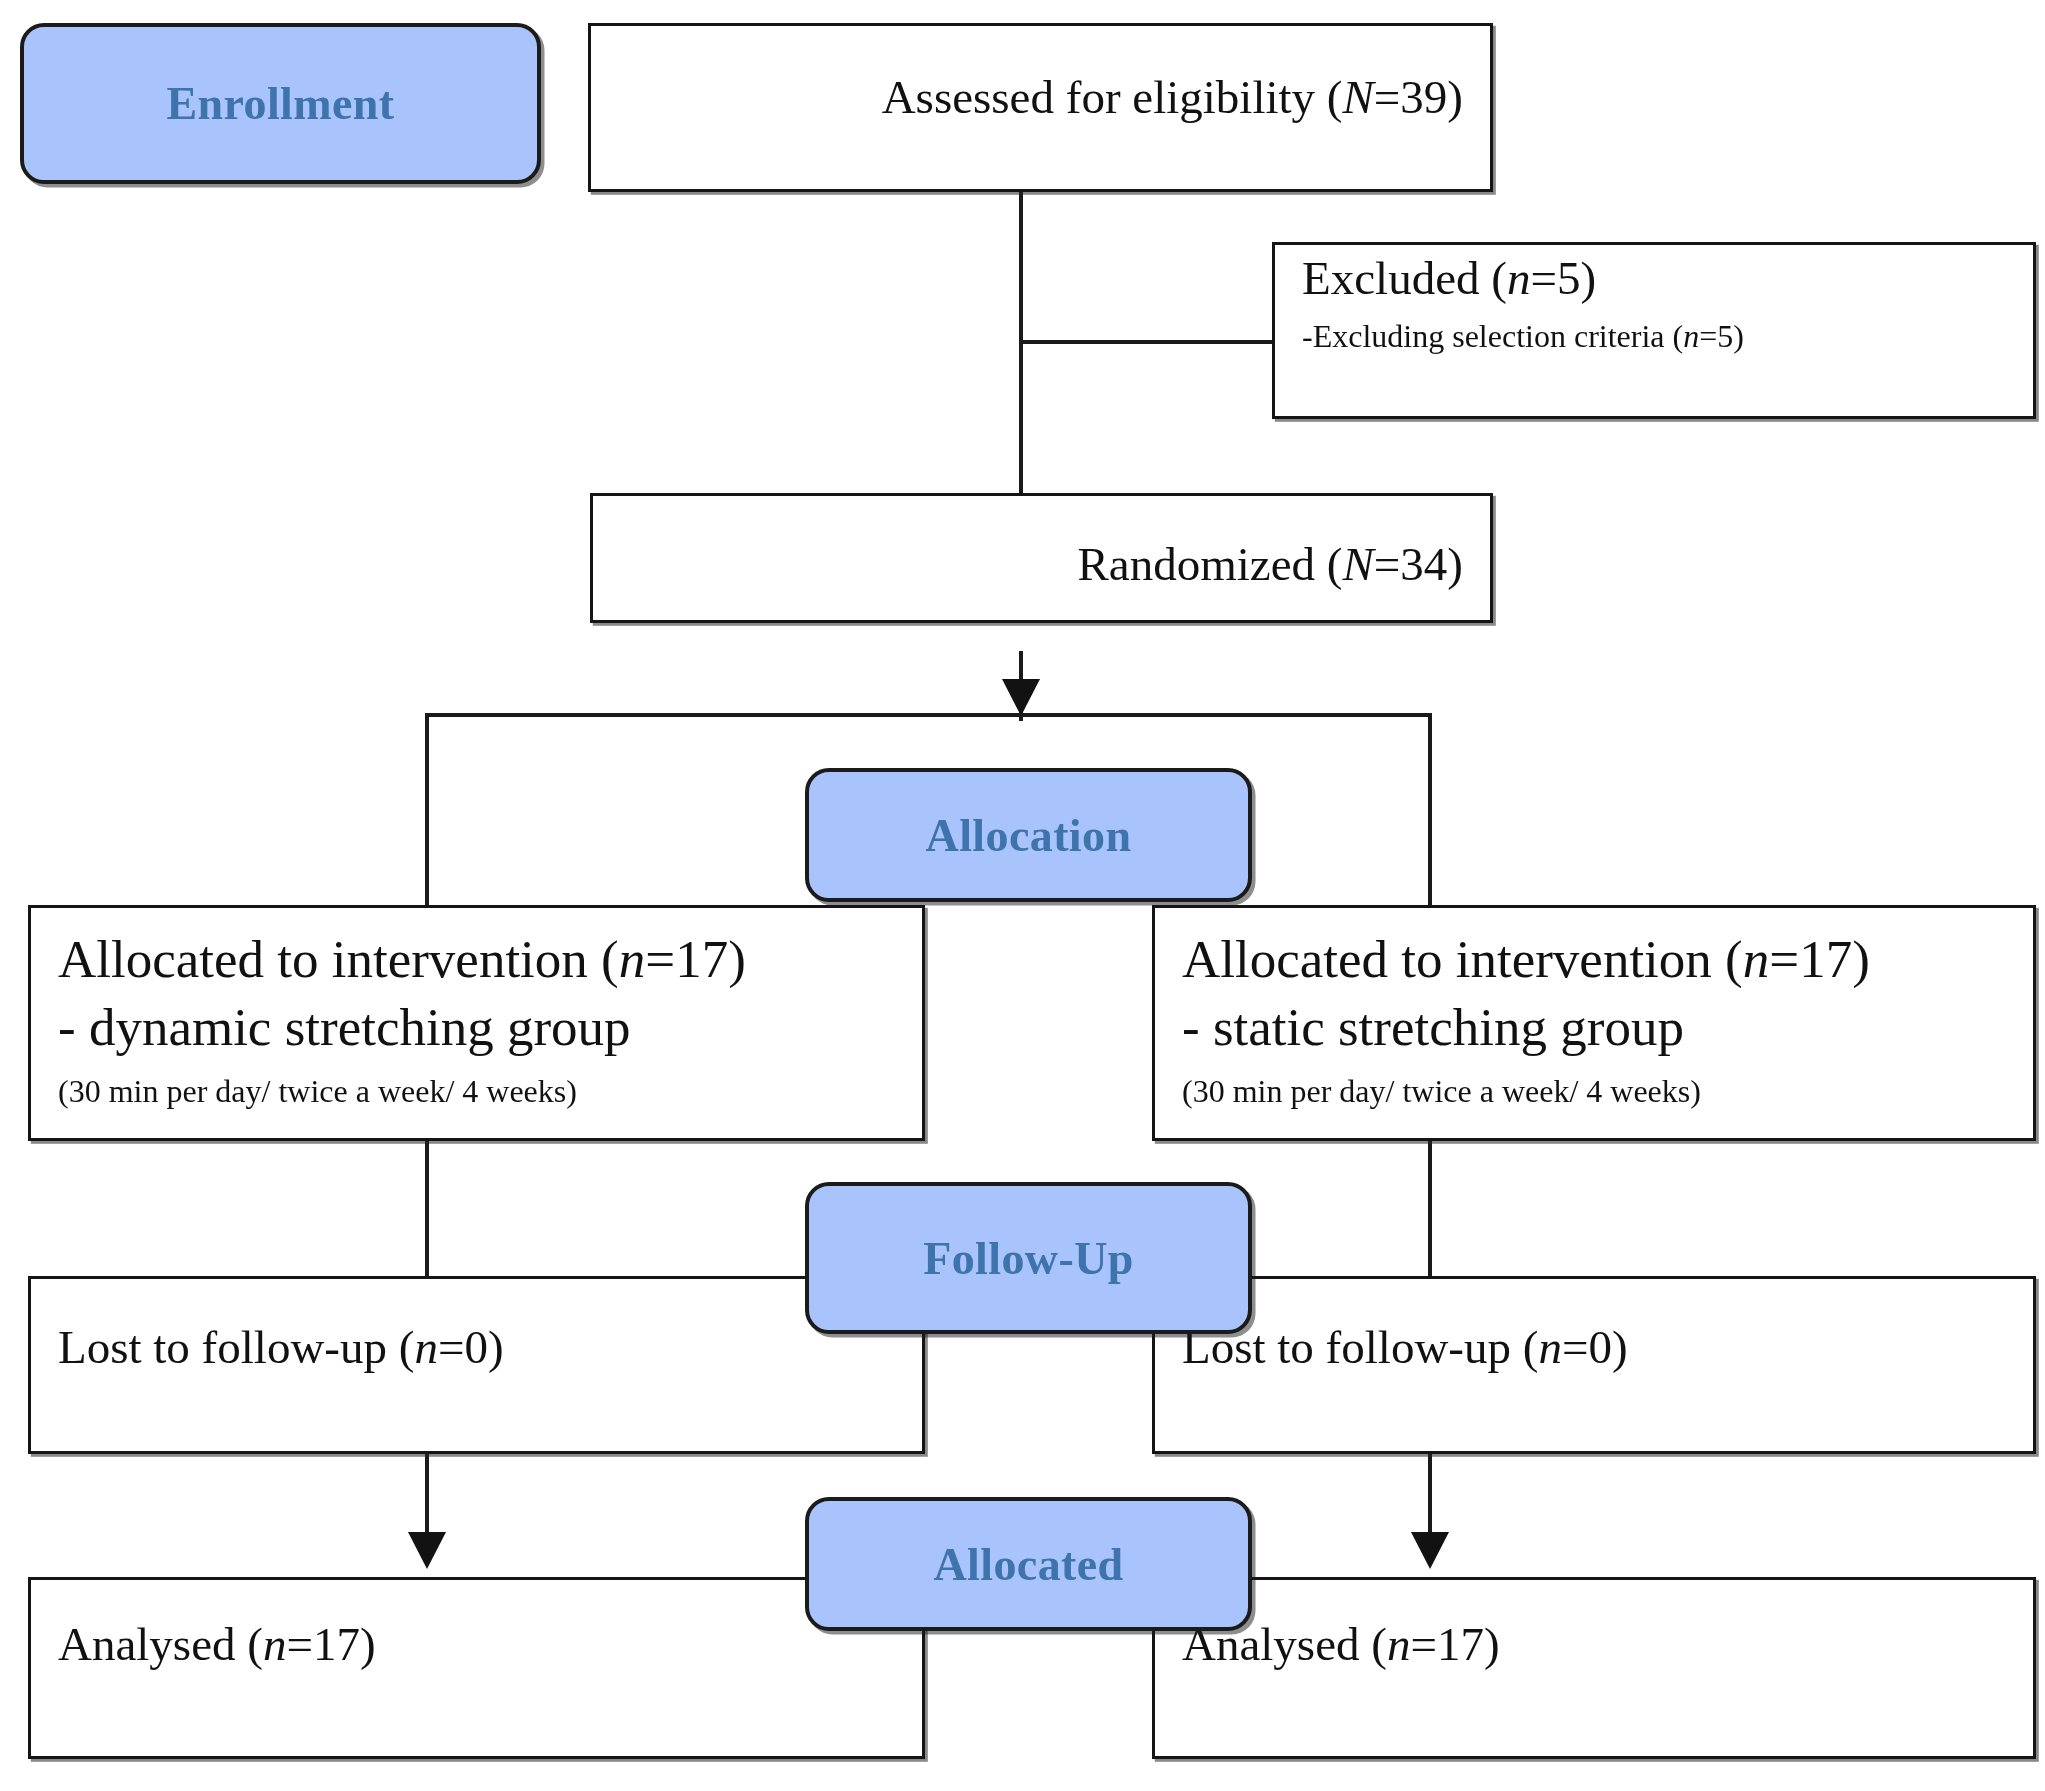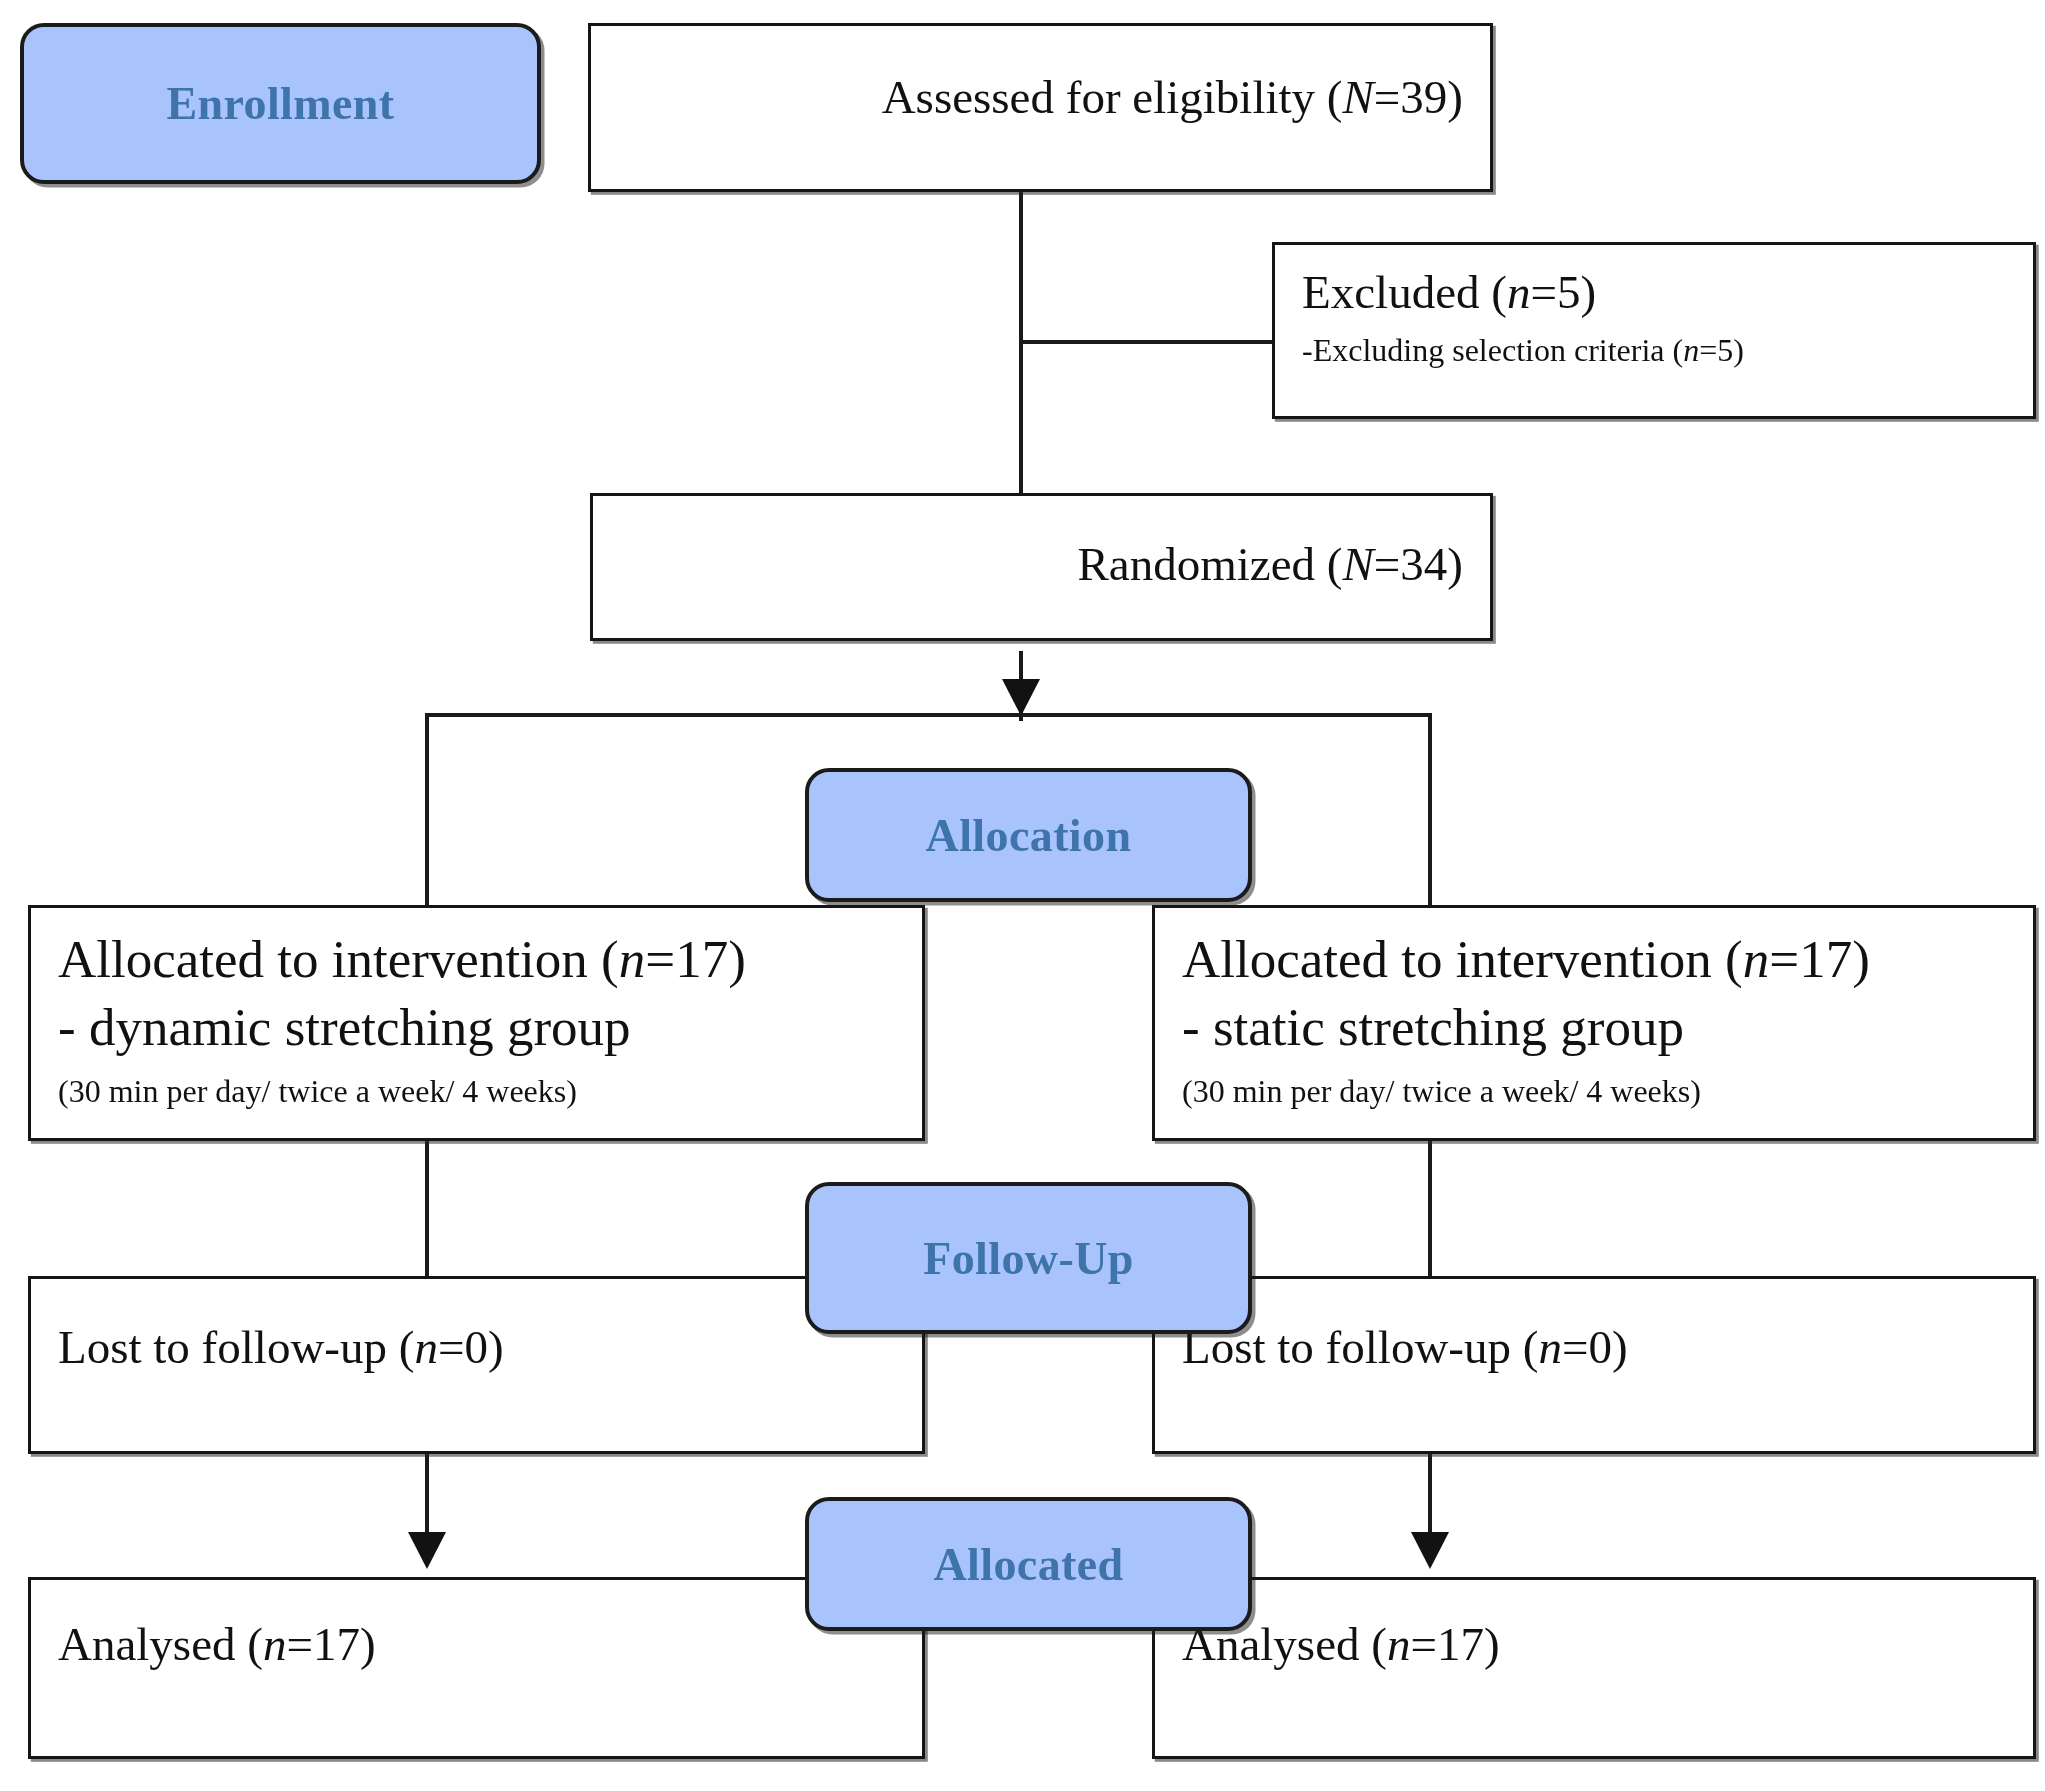--- a/index.html
+++ b/index.html
@@ -112,27 +112,27 @@
   <div class="line-v" style="left:1428px; top:1453px; height:92px;"></div>
   <div class="arrow-head" style="left:1411px; top:1532px;"></div>
 
   <div class="box" style="left:588px; top:23px; width:905px; height:169px;">
     <div class="box-inner" style="top:44px;">
       <div class="txt fs-big t-center"><span>Assessed for eligibility (</span><span class="ital">N</span><span>=39)</span></div>
     </div>
   </div>
 
   <div class="box" style="left:1272px; top:242px; width:764px; height:177px;">
-    <div class="box-inner" style="top:20px;">
+    <div class="box-inner" style="top:6px;">
       <div class="txt fs-big t-left"><span>Excluded (</span><span class="ital">n</span><span>=5)</span></div>
       <div class="txt fs-small t-left" style="margin-top:11.3px;"><span>-Excluding selection  criteria (</span><span class="ital">n</span><span>=5)</span></div>
     </div>
   </div>
 
-  <div class="box" style="left:590px; top:493px; width:903px; height:148px;">
+  <div class="box" style="left:590px; top:493px; width:903px; height:130px;">
     <div class="box-inner" style="top:41px;">
       <div class="txt fs-big t-center"><span>Randomized (</span><span class="ital">N</span><span>=34)</span></div>
     </div>
   </div>
 
   <div class="box" style="left:28px; top:905px; width:897px; height:236px;">
     <div class="box-inner" style="top:20px;">
       <div class="txt fs-med t-left"><span>Allocated to intervention (</span><span class="ital">n</span><span>=17)</span></div>
       <div class="txt fs-med t-left" style="margin-top:5.6px;">- dynamic stretching group</div>
       <div class="txt fs-small t-left" style="margin-top:14px;">(30 min per day/ twice a week/  4 weeks)</div>

